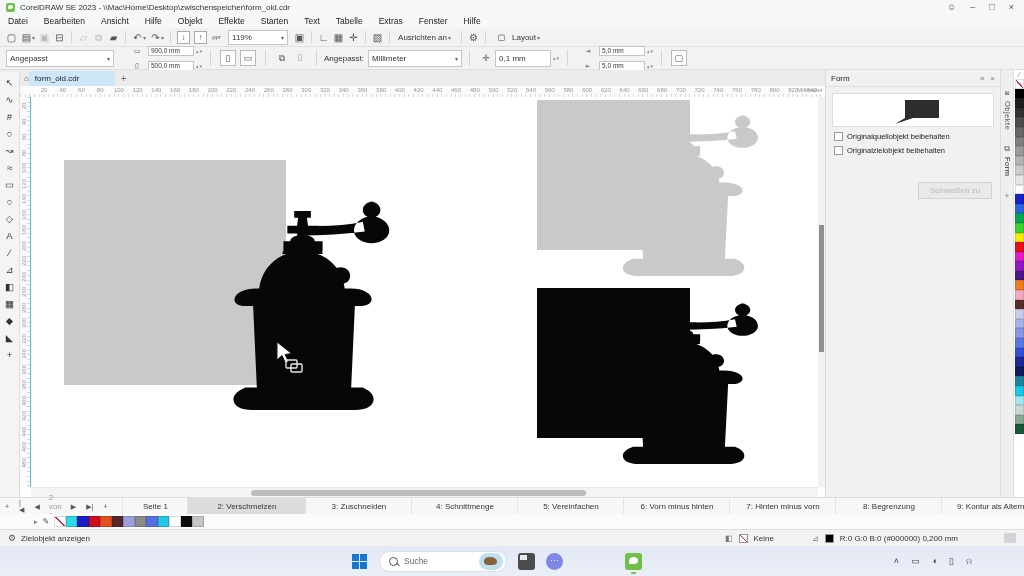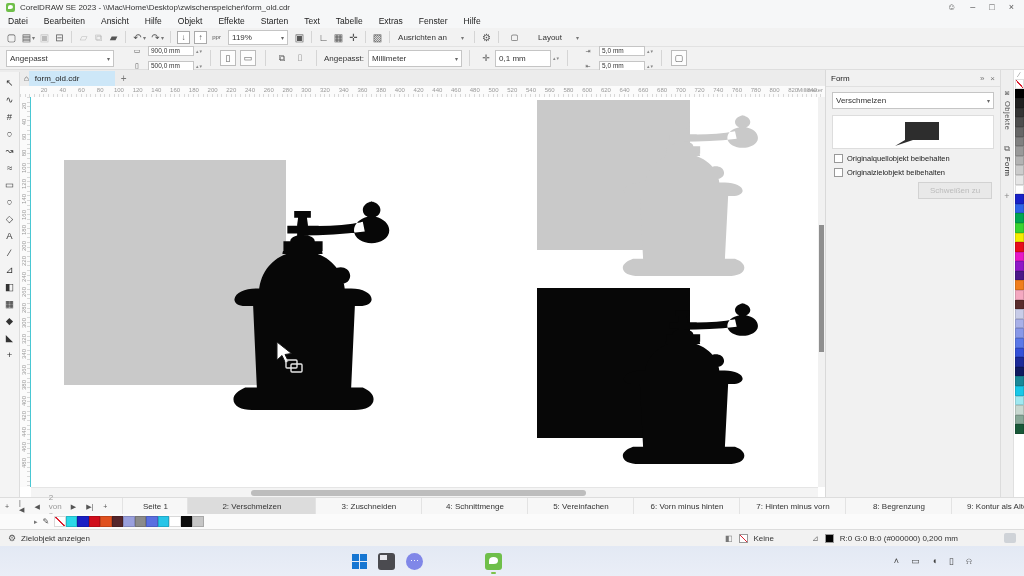--- a/index.html
+++ b/index.html
@@ -21,21 +21,21 @@
   .toolbar{left:0;top:28px;width:1024px;height:19px;background:#f2f2f2;border-bottom:1px solid #e2e2e2;display:flex;align-items:center;font-size:10px;color:#555;padding-left:4px;box-sizing:border-box;}
   .tb-btn{width:15px;height:15px;line-height:15px;text-align:center;flex:none;}
   .tb-btn.boxed{border:1px solid #aaa;width:11px;height:11px;line-height:11px;font-size:8px;margin:0 2px;background:#fff;}
   .tb-btn.small{font-size:6px;letter-spacing:0;}
   .tb-caret{font-size:6px;color:#777;margin:0 2px 0 -2px;}
   .tb-sep{width:1px;height:12px;background:#d5d5d5;margin:0 4px;flex:none;}
   .disabled{opacity:.35;}
   .combo{height:13px;background:#fff;border:1px solid #c5c5c5;display:flex;align-items:center;font-size:8px;color:#333;padding:0 3px;gap:16px;}
   .combo .caret{font-size:6px;color:#666;margin-left:auto;}
   .zoom-combo{width:52px;margin:0 4px;}
-  .tb-label-btn{display:flex;align-items:center;font-size:8px;color:#333;gap:16px;padding:0 4px;}
+  .tb-label-btn{display:flex;align-items:center;font-size:8px;color:#333;gap:3px;padding:0 4px;}
   
   .propbar{left:0;top:47px;width:1024px;height:23px;background:#f2f2f2;border-bottom:1px solid #dedede;display:flex;align-items:center;font-size:8px;color:#333;padding-left:6px;box-sizing:border-box;}
   .preset{width:100px;height:15px;}
   .sizegrp{display:flex;flex-direction:column;gap:1px;margin-left:14px;}
   .sizerow{display:flex;align-items:center;gap:2px;}
   .sizefield{width:40px;height:8px;background:#fff;border:1px solid #c5c5c5;font-size:6.5px;display:flex;align-items:center;padding:0 2px;}
   .spin{font-size:5px;color:#888;letter-spacing:1px;}
   .pb-icon{width:14px;height:14px;line-height:14px;text-align:center;font-size:9px;color:#555;margin:0 2px;}
   .pb-icon.framed{border:1px solid #bbb;background:#fdfdfd;}
   .pb-sep{width:1px;height:16px;background:#d5d5d5;margin:0 7px;}
@@ -85,21 +85,21 @@
   .rp-tool{font-size:7px;color:#777;height:9px;line-height:9px;}
   .swatch{width:9px;height:9.6px;flex:none;box-sizing:border-box;border:0.5px solid rgba(0,0,0,.12);}
   .nofill{background:#fff;position:relative;}
   .nofill::after{content:"";position:absolute;left:0;top:0;width:100%;height:100%;background:linear-gradient(to top right,transparent 44%,#d23 45%,#d23 55%,transparent 56%);}
   
   .pagebar{left:0;top:497px;width:1024px;height:17px;background:#f7f7f7;border-top:1px solid #ddd;display:flex;align-items:center;font-size:8px;color:#444;}
   .pg-ctl{padding:0 5px;font-size:7px;color:#555;}
   .pg-pos{color:#999;padding:0 4px;}
   .pg-tab{height:17px;display:flex;align-items:center;justify-content:center;width:106px;flex:none;border-right:1px solid #e3e3e3;color:#333;box-sizing:border-box;}
   .pg-tab.page1{width:66px;margin-left:10px;border-left:1px solid #e3e3e3;}
-  .pg-tab.active{background:#dcdcdc;width:128px;}
+  .pg-tab.active{background:#dcdcdc;width:118px;}
   
   .docpal{left:0;top:514px;width:1024px;height:15px;background:#fbfbfb;display:flex;align-items:center;padding-left:34px;box-sizing:border-box;}
   .dp-fly{font-size:7px;color:#777;margin-right:5px;}
   .dp-tool{font-size:8px;color:#555;margin-right:5px;}
   .dswatch{width:11.5px;height:11.5px;flex:none;box-sizing:border-box;border:0.5px solid rgba(0,0,0,.15);}
   
   .statusbar{left:0;top:529px;width:1024px;height:17px;background:#f2f2f2;border-top:1px solid #ddd;display:flex;align-items:center;font-size:8px;color:#333;padding:0 8px;box-sizing:border-box;}
   .sb-gear{font-size:9px;color:#555;margin-right:5px;}
   .sb-right{margin-left:auto;display:flex;align-items:center;gap:6px;}
   .mini-swatch{width:9px;height:9px;box-sizing:border-box;border:1px solid #999;}
@@ -409,24 +409,20 @@
     </div>
 
   <div class="abs docker">
     <div class="docker-head">
       <span>Form</span>
       <span class="ctrl">
         <span>»</span>
         <span>×</span>
       </span>
     </div>
-    <div class="combo mode-select">
-      <span>Verschmelzen</span>
-      <span class="caret">▾</span>
-    </div>
     <div class="weld-preview">
       <svg width="60" height="28" viewBox="0 0 60 28">
         <path d="M22 4 H56 V22 H30 L12 28 L22 22 Z" fill="#2d2d2d"></path>
       </svg>
     </div>
     <div class="chk-row">
       <span class="chk"></span>
       <span>Originalquellobjekt beibehalten</span>
     </div>
     <div class="chk-row">
@@ -543,20 +539,25 @@
     </span>
   </div>
 
   <div class="abs taskbar">
     <span class="start">
         <i></i>
         <i></i>
         <i></i>
         <i></i>
       </span>
+    <span class="searchpill">
+      <span class="mag"></span>
+      <span>Suche</span>
+      <span class="capy"></span>
+    </span>
     <span class="tb-app app-folder"></span>
     <span class="tb-app app-chat">···</span>
     <span class="tb-app app-corel"></span>
     <span class="tray" id="tray">
         <span>˄</span>
         <span>▭</span>
         <span>◖</span>
         <span>▯</span>
         <span>⍾</span>
       </span>

